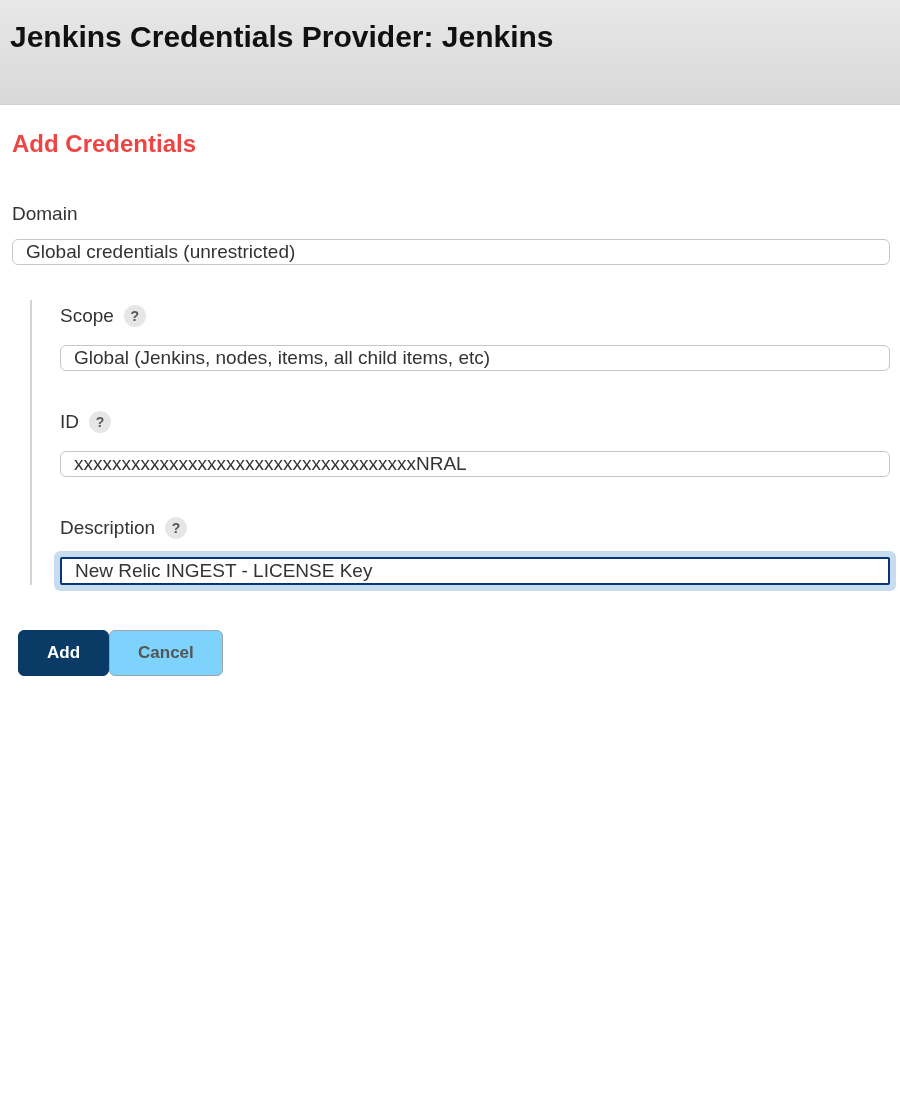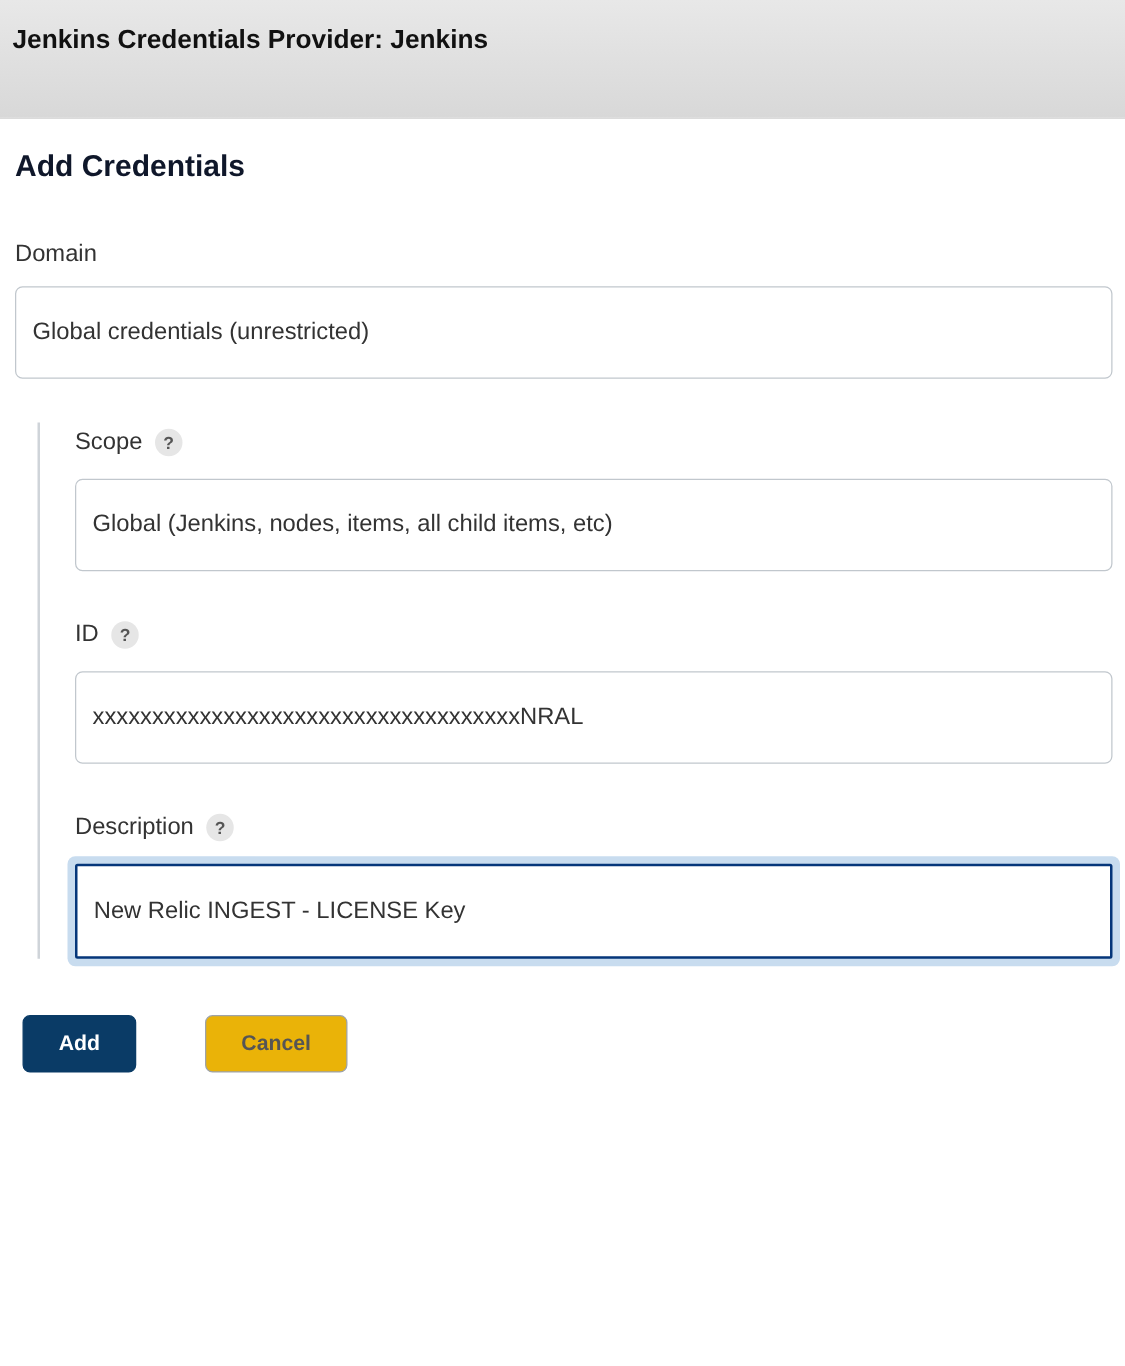--- a/index.html
+++ b/index.html
@@ -12,31 +12,31 @@
       background: #fff;
       width: 900px;
       color: #333;
     }
     .header {
       background: linear-gradient(to bottom, #e8e8e8 0%, #d8d8d8 100%);
       padding: 20px 10px 50px 10px;
       border-bottom: 1px solid #d0d0d0;
     }
     .header-title {
-      font-size: 21px;
+      font-size: 30px;
       font-weight: 700;
       color: #111;
     }
     .content {
       padding: 25px 10px 25px 12px;
     }
     .section-title {
       font-size: 24px;
       font-weight: 700;
-      color: #0f172a;
+      color: #ef4444;
       margin-bottom: 45px;
     }
     .field-group {
       margin-bottom: 35px;
     }
     .field-label {
       font-size: 19px;
       color: #333;
       margin-bottom: 14px;
       display: flex;
@@ -51,21 +51,21 @@
       height: 22px;
       border-radius: 50%;
       background: #e6e6e6;
       color: #555;
       font-size: 14px;
       font-weight: 600;
       cursor: pointer;
     }
     .form-control {
       width: 100%;
-      padding: 25px 13px;
+      padding: 1px 13px;
       font-size: 19px;
       border: 1px solid #c1c7cd;
       border-radius: 6px;
       background: #fff;
       color: #333;
       font-family: inherit;
     }
     .indented-section {
       border-left: 2px solid #cfd4d9;
       margin-left: 18px;
@@ -79,41 +79,39 @@
     .indented-section .field-label {
       margin-bottom: 18px;
     }
     .focused-field {
       border: 2px solid #05367a;
       box-shadow: 0 0 0 6px #c8dcef;
       border-radius: 2px;
     }
     .button-row {
       display: flex;
-      gap: 18px;
       padding: 10px 10px 20px 18px;
     }
     .btn {
       padding: 12px 28px;
       font-size: 17px;
       font-weight: 600;
       border-radius: 6px;
       cursor: pointer;
       font-family: inherit;
     }
     .btn-primary {
       background: #0a3b66;
       color: #fff;
       border: 1px solid #0a3b66;
     }
     .btn-secondary {
-      background: #eab308;
+      background: #7dd3fc;
       color: #555;
       border: 1.5px solid #9ea3a8;
-      margin-left: 37px;
     }
     input[type="password"] {
       letter-spacing: 1px;
       font-size: 16px;
     }
   </style>
 </head>
 <body>
 
 <div class="header">

